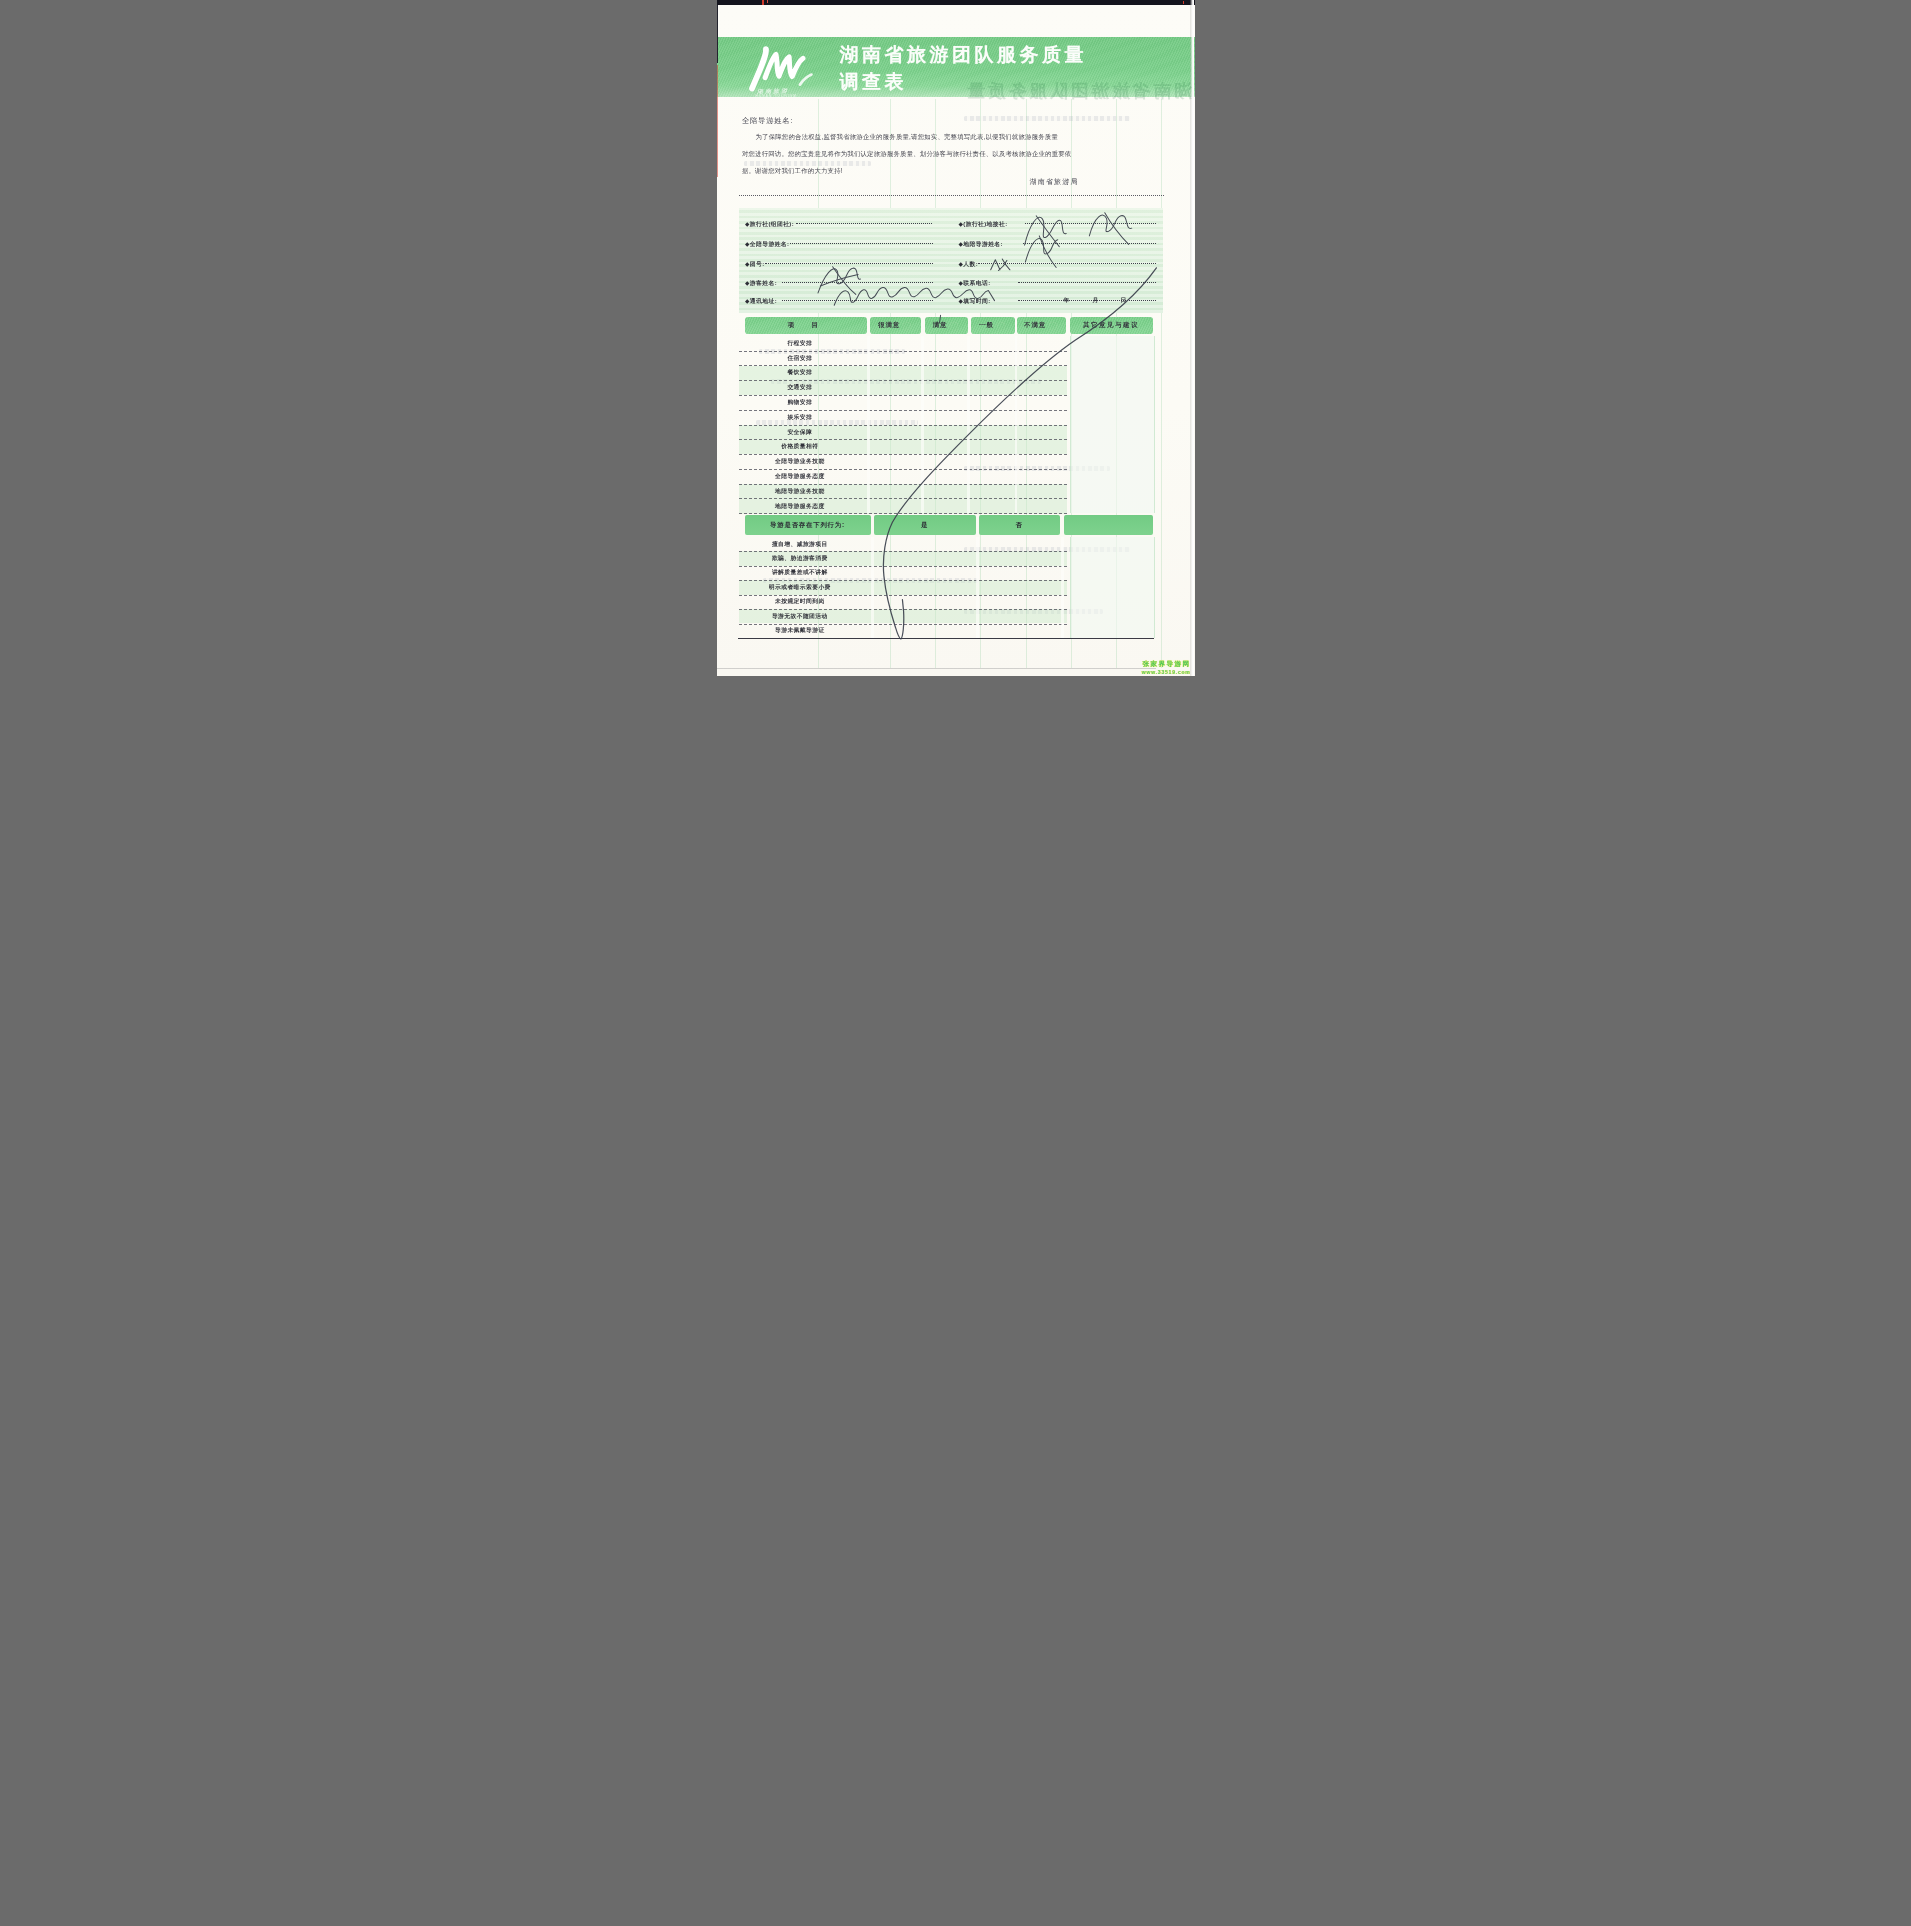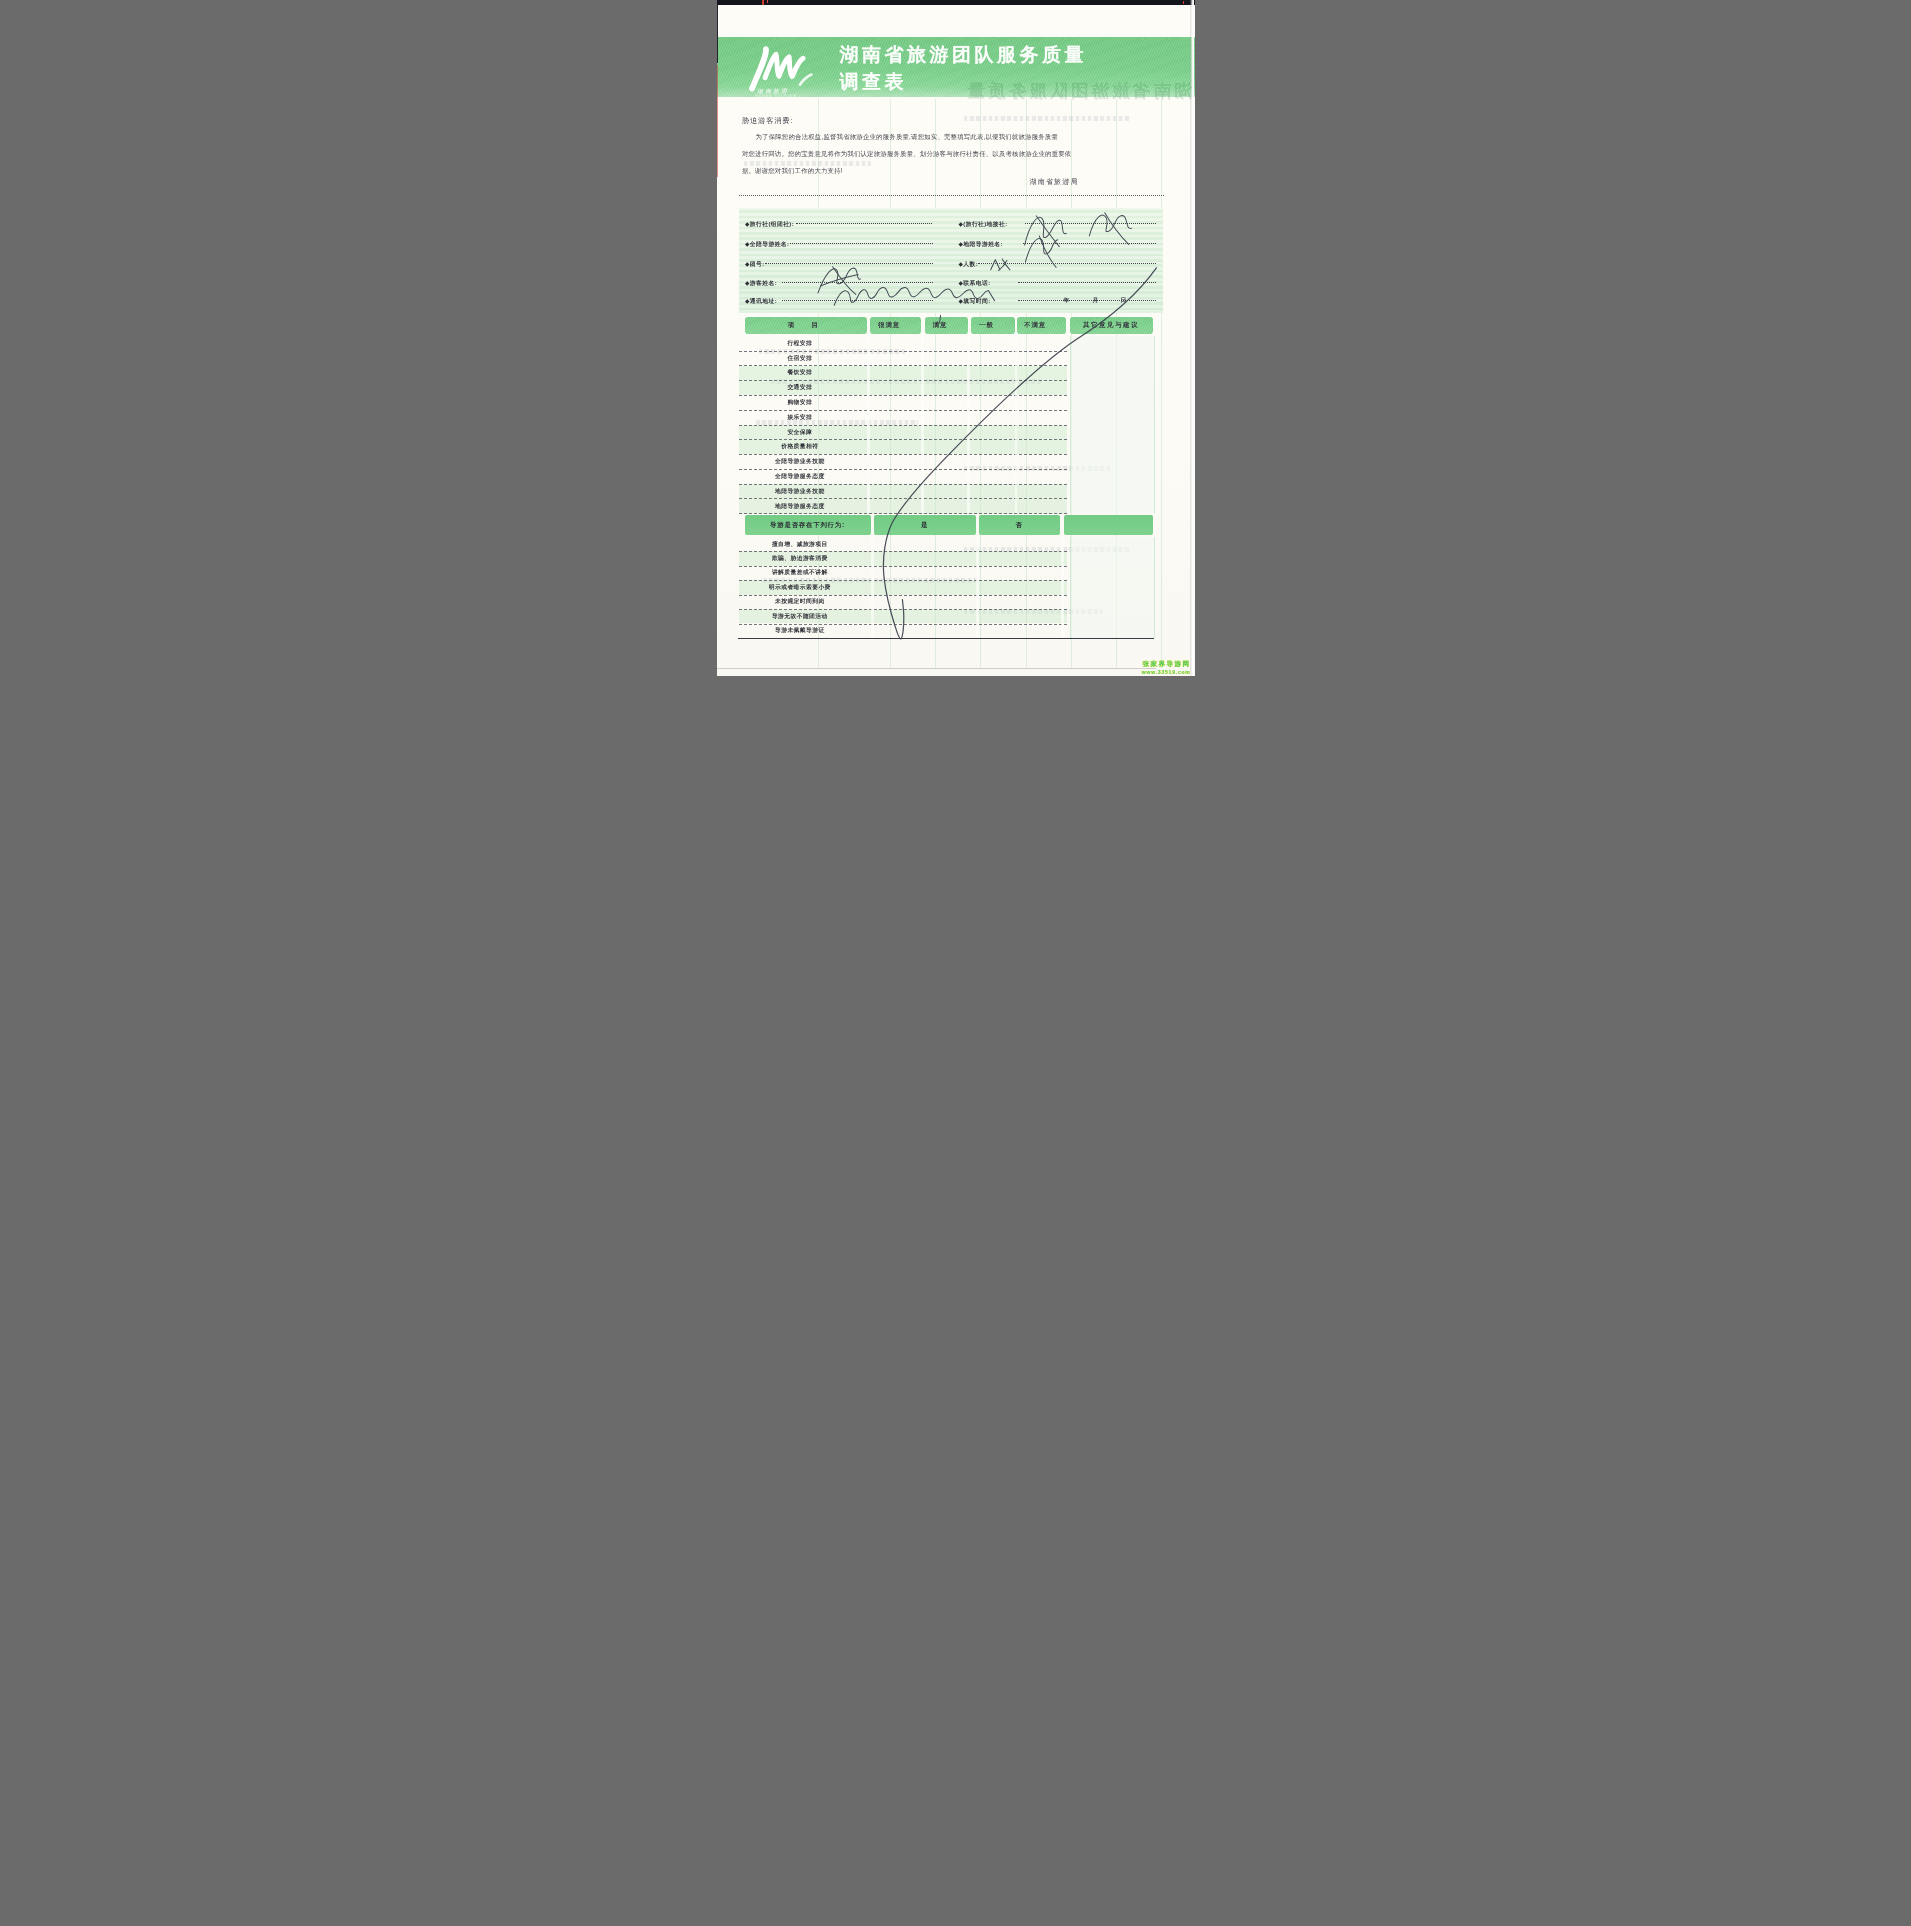--- a/index.html
+++ b/index.html
@@ -111,21 +111,21 @@
       <path d="M26,128 C44,84 64,44 62,26" stroke-width="15"></path>
       <path d="M60,100 C72,66 80,46 88,40 C93,62 89,86 96,96 C106,70 112,52 122,46 C124,68 122,88 130,97 C140,72 147,57 158,50" stroke-width="13"></path>
       <path d="M150,118 C160,104 170,96 180,92" stroke-width="7" opacity=".85"></path>
     </g>
   </svg>
   <div class="abs brand-zh">湖南旅游</div>
   <div class="abs brand-en">HUNAN TOURISM</div>
   <div class="abs title1">湖南省旅游团队服务质量</div>
   <div class="abs title2">调查表</div>
 
-  <div class="abs salut">胁迫游客消费:</div>
+  <div class="abs salut">全陪导游姓名:</div>
   <div class="abs p-line" style="left:39px;top:133px;">为了保障您的合法权益,监督我省旅游企业的服务质量,请您如实、完整填写此表,以便我们就旅游服务质量</div>
   <div class="abs p-line" style="left:25.4px;top:150px;">对您进行回访。您的宝贵意见将作为我们认定旅游服务质量、划分游客与旅行社责任、以及考核旅游企业的重要依</div>
   <div class="abs p-line" style="left:25.4px;top:167px;">据。谢谢您对我们工作的大力支持!</div>
   <div class="abs bureau">湖南省旅游局</div>
   <div class="abs sep-dotted"></div>
 
   <div class="abs panel"></div>
 
   <div class="abs f-label" style="left:28.5px;top:220px;">◆旅行社(组团社):</div>
   <div class="abs f-line" style="left:79px;top:223px;width:136px;"></div>

